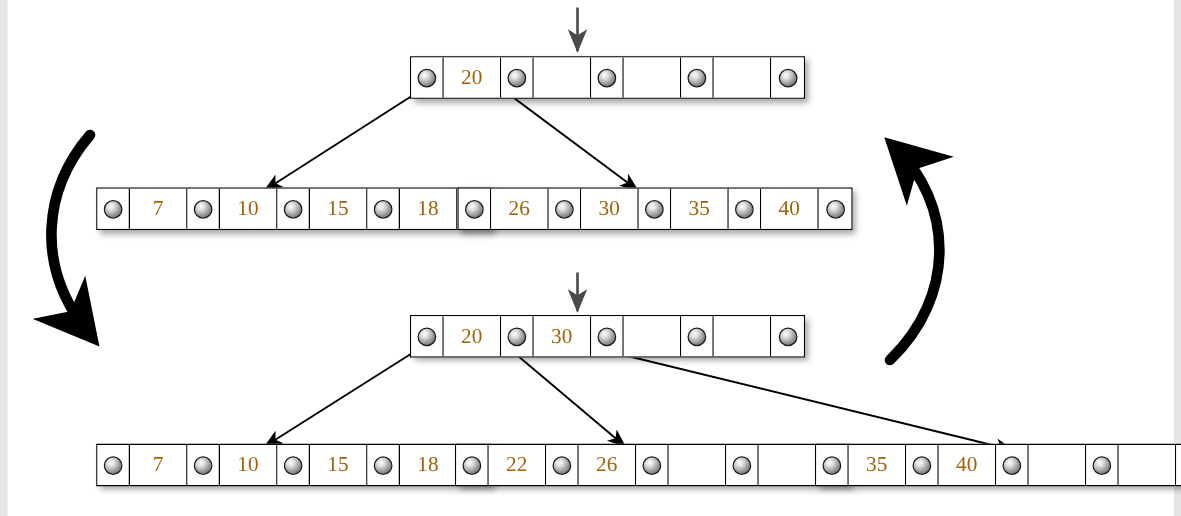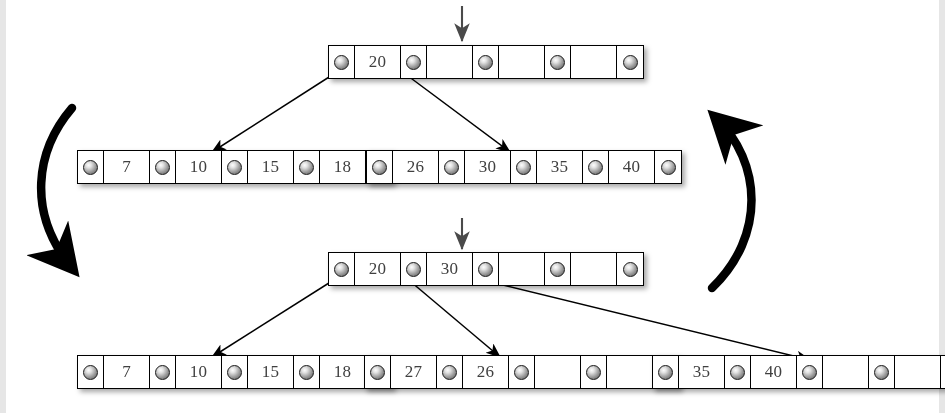--- a/index.html
+++ b/index.html
@@ -47,21 +47,21 @@
   .node .cell:last-child { border-right: none; }
 
   .cell.ptr {
     width: 26px;
     flex: 0 0 26px;
   }
   .cell.key {
     width: 46px;
     flex: 0 0 46px;
     font-size: 17px;
-    color: #404040;
+    color: #a16207;
     letter-spacing: 0.2px;
   }
   
   .sphere {
     width: 13px;
     height: 13px;
     border-radius: 50%;
     border: 1.4px solid #1a1a1a;
     background:
       radial-gradient(circle at 36% 32%,
@@ -243,21 +243,21 @@
     <div class="cell key">18</div>
     <div class="cell ptr">
       <span class="sphere"></span>
     </div>
   </div>
 
   <div class="node" style="left:364px; top:355px;">
     <div class="cell ptr">
       <span class="sphere"></span>
     </div>
-    <div class="cell key">27</div>
+    <div class="cell key">22</div>
     <div class="cell ptr">
       <span class="sphere"></span>
     </div>
     <div class="cell key">26</div>
     <div class="cell ptr">
       <span class="sphere"></span>
     </div>
     <div class="cell key"></div>
     <div class="cell ptr">
       <span class="sphere"></span>

